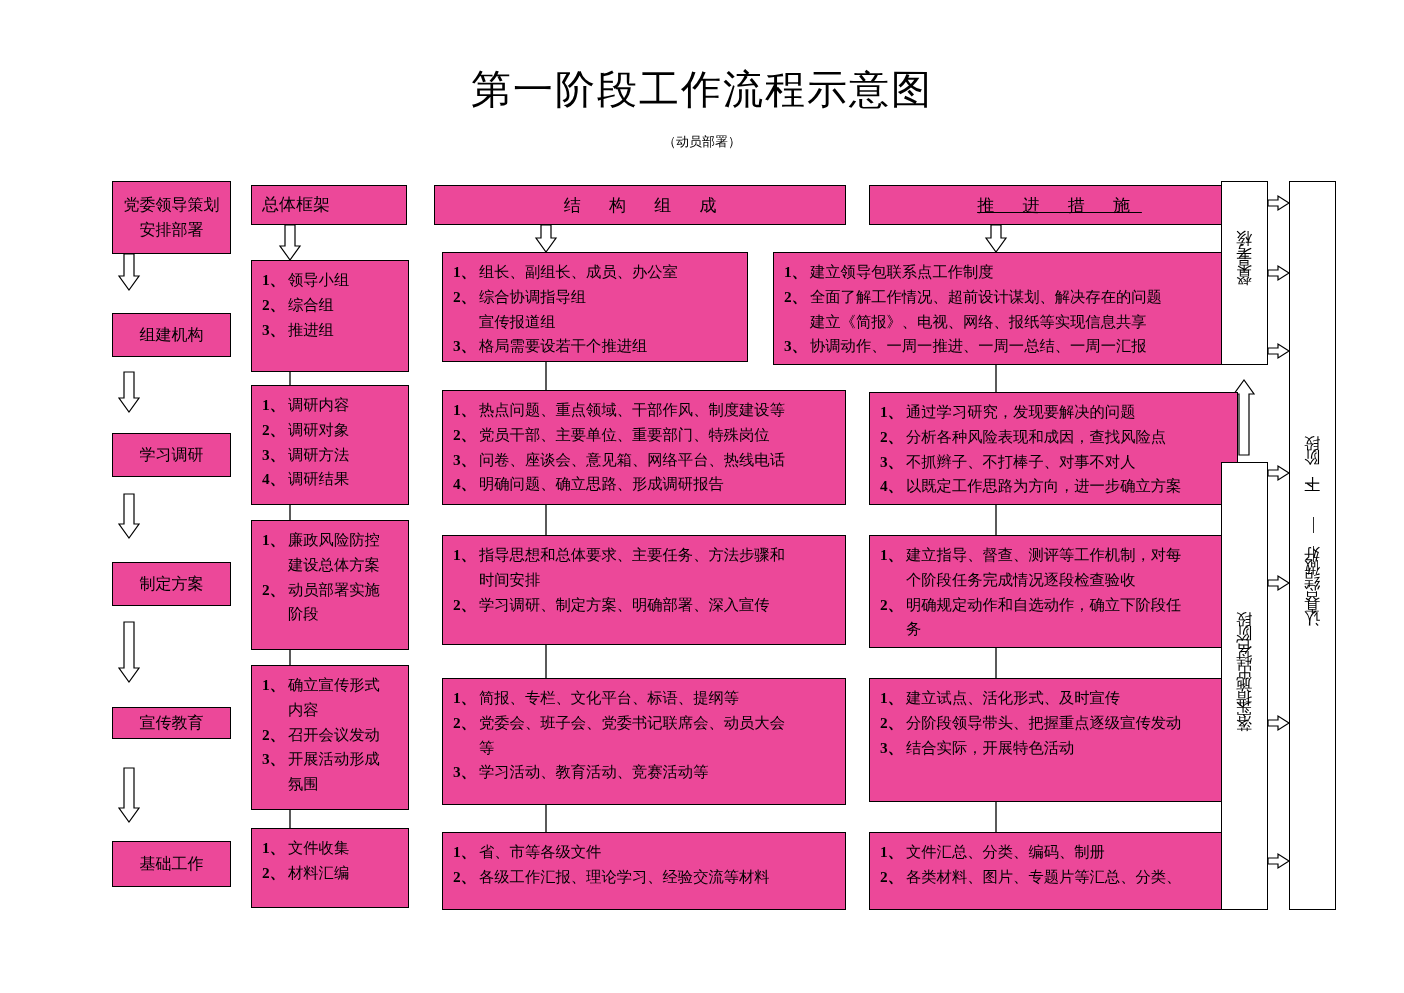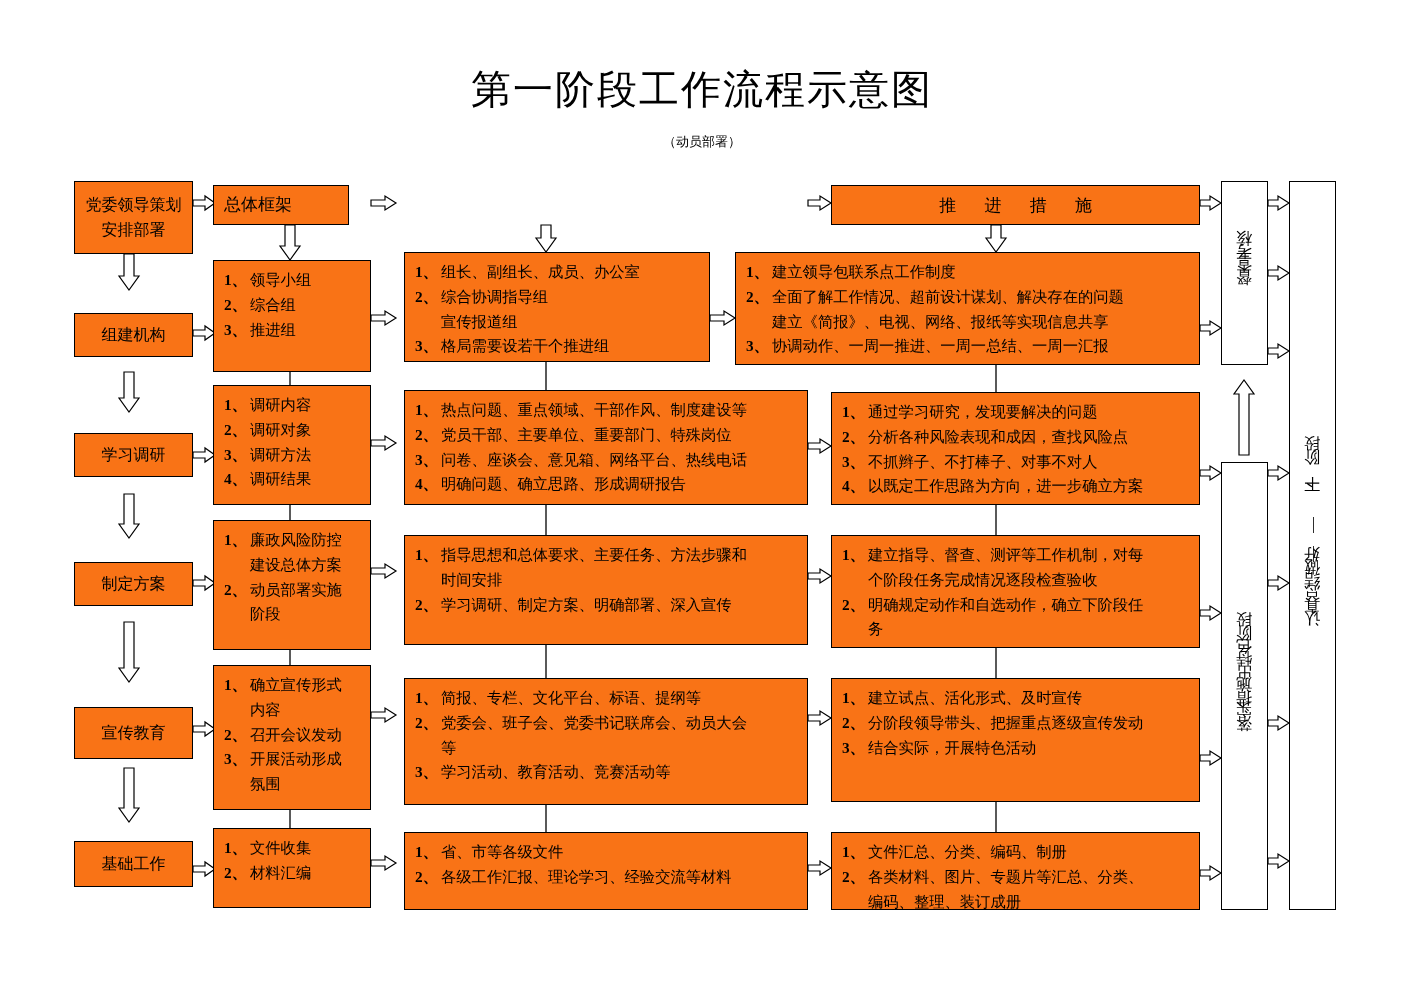--- a/index.html
+++ b/index.html
@@ -15,22 +15,23 @@
     position:absolute;left:0;right:0;top:62px;text-align:center;
     font-size:40px;letter-spacing:2px;font-weight:400;
   }
   .subtitle{
     position:absolute;left:0;right:0;top:133px;text-align:center;
     font-size:13px;
   }
 
   
   .box{
-    position:absolute;border:1.3px solid #000;background:#f97316;
+    position:absolute;border:1.3px solid #000;background:#ec4899;
     box-sizing:border-box;
+    margin-left:38px;
   }
   .ctr{
     display:flex;align-items:center;justify-content:center;
     text-align:center;font-size:16px;line-height:1.55;
   }
   .hdr{
     display:flex;align-items:center;justify-content:center;
     font-size:17px;letter-spacing:12px;text-indent:12px;
   }
 
@@ -147,28 +148,28 @@
   </div>
   <div class="box ctr" style="left:74px;top:313px;width:119px;height:44px;">
     <span>组建机构</span>
   </div>
   <div class="box ctr" style="left:74px;top:433px;width:119px;height:44px;">
     <span>学习调研</span>
   </div>
   <div class="box ctr" style="left:74px;top:562px;width:119px;height:44px;">
     <span>制定方案</span>
   </div>
-  <div class="box ctr" style="left:74px;top:707px;width:119px;height:52px;justify-content:center;">
+  <div class="box ctr" style="left:74px;top:707px;width:119px;height:32px;justify-content:center;">
     <span>宣传教育</span>
   </div>
   <div class="box ctr" style="left:74px;top:841px;width:119px;height:46px;align-items:center;">
     <span>基础工作</span>
   </div>
 
-  <div class="box ctr" style="left:213px;top:185px;width:136px;height:40px;justify-content:flex-start;padding-left:10px;">
+  <div class="box ctr" style="left:213px;top:185px;width:156px;height:40px;justify-content:flex-start;padding-left:10px;">
     <span style="font-size:17px;">总体框架</span>
   </div>
 
   <div class="box list" style="left:213px;top:260px;width:158px;height:112px;">
     <div class="li">
         <span class="num">1、</span>
         <span class="txt">领导小组</span>
       </div>
     <div class="li">
         <span class="num">2、</span>
@@ -245,20 +246,23 @@
     <div class="li">
         <span class="num">1、</span>
         <span class="txt">文件收集</span>
       </div>
     <div class="li">
         <span class="num">2、</span>
         <span class="txt">材料汇编</span>
       </div>
   </div>
 
+  <div class="box hdr" style="left:396px;top:185px;width:412px;height:40px;">
+    <span>结  构  组  成</span>
+  </div>
 
   <div class="box list" style="left:404px;top:252px;width:306px;height:110px;">
     <div class="li">
         <span class="num">1、</span>
         <span class="txt">组长、副组长、成员、办公室</span>
       </div>
     <div class="li">
         <span class="num">2、</span>
         <span class="txt">综合协调指导组</span>
       </div>
@@ -329,21 +333,21 @@
     <div class="li">
         <span class="num">1、</span>
         <span class="txt">省、市等各级文件</span>
       </div>
     <div class="li">
         <span class="num">2、</span>
         <span class="txt">各级工作汇报、理论学习、经验交流等材料</span>
       </div>
   </div>
 
-  <div class="box hdr" style="left:831px;top:185px;width:369px;height:40px;">
+  <div class="box hdr" style="left:831px;top:185px;width:369px;height:40px;text-decoration:underline;">
     <span>推  进  措  施</span>
   </div>
 
   <div class="box list" style="left:735px;top:252px;width:465px;height:113px;">
     <div class="li">
         <span class="num">1、</span>
         <span class="txt">建立领导包联系点工作制度</span>
       </div>
     <div class="li">
         <span class="num">2、</span>
@@ -414,24 +418,20 @@
 
   <div class="box list" style="left:831px;top:832px;width:369px;height:78px;">
     <div class="li">
         <span class="num">1、</span>
         <span class="txt">文件汇总、分类、编码、制册</span>
       </div>
     <div class="li">
         <span class="num">2、</span>
         <span class="txt">各类材料、图片、专题片等汇总、分类、</span>
       </div>
-    <div class="li cont">
-        <span class="num">2、</span>
-        <span class="txt">编码、整理、装订成册</span>
-      </div>
   </div>
 
   <div class="vbox" style="left:1221px;top:181px;width:47px;height:184px;">
     <span class="vtext">督查考核</span>
   </div>
 
   <div class="vbox" style="left:1221px;top:462px;width:47px;height:448px;">
     <span class="vtext">落实措施出特色阶段</span>
   </div>
 

